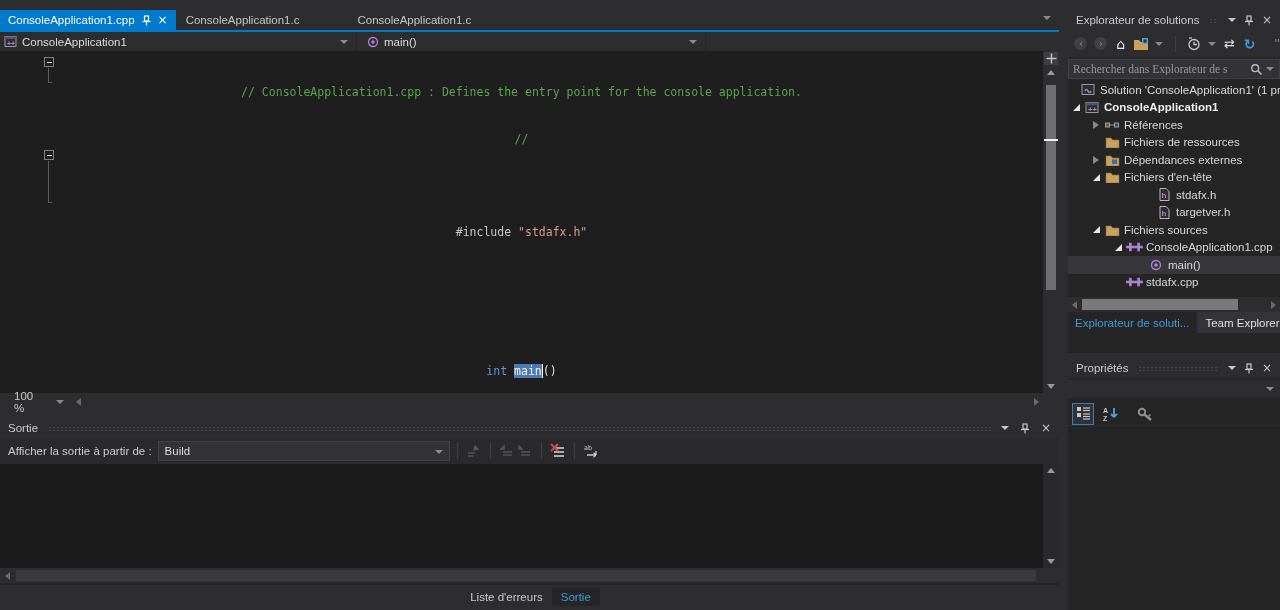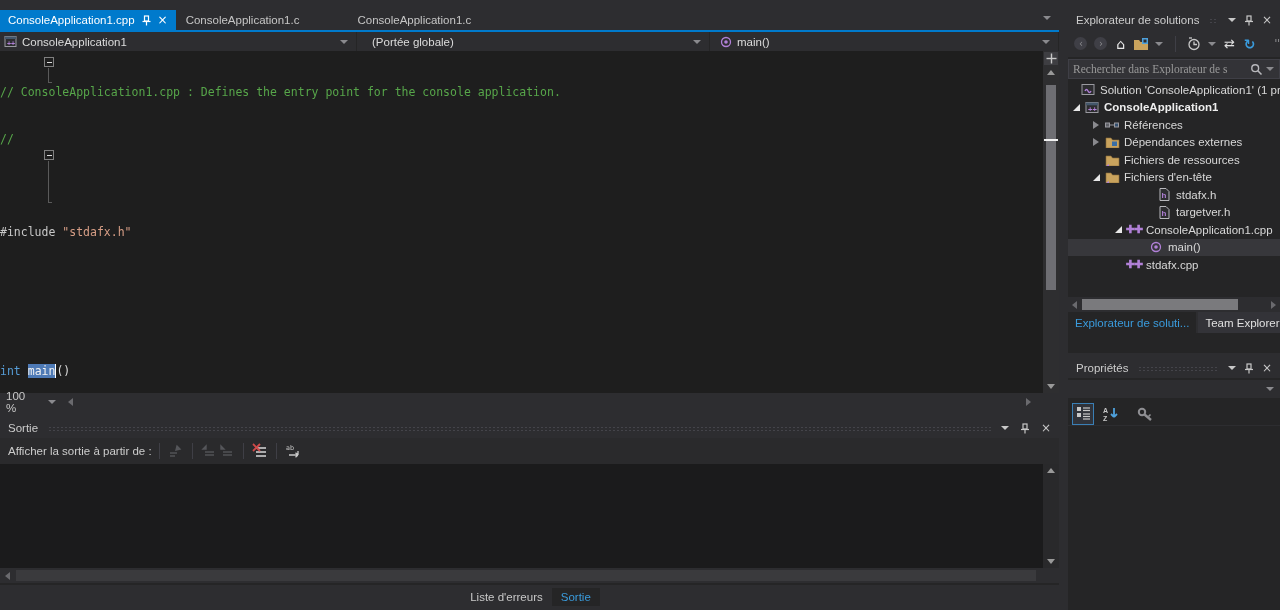--- a/index.html
+++ b/index.html
@@ -24,21 +24,21 @@
   .nav-combo { position:relative; display:flex; align-items:center; height:19px; border-right:1px solid #252526; color:#dcdcdc; }
   .nav-combo .chev { position:absolute; right:8px; top:8px; }
   #nav-project { width:357px; padding-left:4px; }
   #nav-scope  { width:353px; padding-left:10px; }
   #nav-member { width:349px; padding-left:10px; }
   .nav-combo .nlbl { margin-left:5px; white-space:nowrap; }
 
   
   #code-area { left:0; top:51px; width:1043px; height:342px; background:#1e1e1e; overflow:hidden; }
   .codelines { position:absolute; left:0; top:3px; width:100%; font-family:"DejaVu Sans Mono", monospace; font-size:11.5px; line-height:15.5px; white-space:pre; color:#dcdcdc; }
-  .cl { height:15.5px; }
+  .cl { height:15.5px;text-align:center; }
   .c-com { color:#57a64a; }
   .c-kw  { color:#569cd6; }
   .c-str { color:#d69d85; }
   .c-pre { color:#c8c8c8; }
   .c-sel { background:#4e7ab6; color:#f2f2f2; border-right:1px solid #ffffff; }
   .fold-box { position:absolute; left:44px; width:10px; height:10px; border:1px solid #808080; background:#1e1e1e; }
   .fold-box i { position:absolute; left:2px; top:4px; width:5px; height:1px; background:#dcdcdc; }
   .fold-guide { position:absolute; left:48px; width:4px; border-left:1px solid #5a5a5a; border-bottom:1px solid #5a5a5a; }
 
   
@@ -51,21 +51,21 @@
   .tri-dn { width:0; height:0; border-left:4px solid transparent; border-right:4px solid transparent; border-top:4px solid #c8c8c8; }
   .tri-dn.dim { border-top-color:#8a8a8e; }
   .tri-up-s { width:0; height:0; border-left:4px solid transparent; border-right:4px solid transparent; border-bottom:5px solid #999; }
   .tri-dn-s { width:0; height:0; border-left:4px solid transparent; border-right:4px solid transparent; border-top:5px solid #999; }
   .tri-lf-s { width:0; height:0; border-top:4px solid transparent; border-bottom:4px solid transparent; border-right:5px solid #999; }
   .tri-rt-s { width:0; height:0; border-top:4px solid transparent; border-bottom:4px solid transparent; border-left:5px solid #999; }
   .arr-col { width:0; height:0; border-top:4px solid transparent; border-bottom:4px solid transparent; border-left:6px solid #8a8a8e; }
   .arr-exp { width:0; height:0; border-bottom:7px solid #e8e8e8; border-left:7px solid transparent; }
 
   
-  #ed-status { left:0; top:393px; width:1059px; height:17px; background:#2d2d30; display:flex; align-items:center; }
+  #ed-status { left:8px; top:393px; width:1059px; height:17px; background:#2d2d30; display:flex; align-items:center; }
   #zoom-combo { width:62px; height:17px; display:flex; align-items:center; padding:0 6px; color:#c8c8c8; }
   #zoom-combo .tri-dn { margin-left:10px; }
   #ed-hscroll { flex:1; height:17px; position:relative; background:#2d2d30; }
   #ed-hscroll .tri-lf-s { position:absolute; left:6px; top:5px; border-right-color:#6a6a6e; }
   #ed-hscroll .tri-rt-s { position:absolute; right:28px; top:5px; border-left-color:#6a6a6e; }
 
   
   #output { left:0; top:418px; width:1059px; height:192px; background:#252526; }
   .panel-title { position:relative; height:20px; background:#2d2d30; display:flex; align-items:center; padding:0 8px; color:#cccccc;justify-content:space-between; }
   .grip { flex:1; height:7px; margin:0 10px; background-image:radial-gradient(#44444a 1px, transparent 1.1px); background-size:4px 3px; background-position:0 1px; }
@@ -163,24 +163,20 @@
   <div id="navbar" class="abs">
     <div class="nav-combo" id="nav-project">
       <svg width="13" height="13" viewBox="0 0 13 13">
           <rect x="1" y="1.5" width="11" height="10" fill="#2d2d30" stroke="#9a9aa0"></rect>
           <rect x="1" y="1.5" width="11" height="2.5" fill="#44576b"></rect>
           <text x="3" y="10.5" font-size="7" fill="#b180d7" font-weight="bold">++</text>
         </svg>
       <span class="nlbl">ConsoleApplication1</span>
       <span class="chev tri-dn dim"></span>
     </div>
-    <div class="nav-combo" id="nav-scope">
-      <span class="nlbl">(Portée globale)</span>
-      <span class="chev tri-dn dim"></span>
-    </div>
     <div class="nav-combo" id="nav-member">
       <svg width="12" height="12" viewBox="0 0 12 12">
           <circle cx="6" cy="6" r="4.5" fill="none" stroke="#b180d7" stroke-width="1.3"></circle>
           <circle cx="6" cy="6" r="1.8" fill="#b180d7"></circle>
         </svg>
       <span class="nlbl">main()</span>
       <span class="chev tri-dn dim"></span>
     </div>
   </div>
 
@@ -246,20 +242,24 @@
                 <line x1="0" y1="6.5" x2="8" y2="6.5"></line>
                 <line x1="4" y1="6.5" x2="4" y2="10.5"></line>
               </g>
             </svg>
           </span>
         <span class="xmark">×</span>
       </span>
     </div>
     <div id="out-toolbar">
       <span>Afficher la sortie à partir de :</span>
+      <div id="out-combo">
+        <span>Build</span>
+        <span class="tri-dn dim"></span>
+      </div>
       <span class="tb-sep"></span>
       <span class="tb-ico">
         <svg width="15" height="15" viewBox="0 0 15 15">
             <g stroke="#55565a" stroke-width="1.4">
               <line x1="2" y1="9" x2="9" y2="9"></line>
               <line x1="2" y1="12" x2="7" y2="12"></line>
               <path d="M9 2 L12 5 L8 6 Z" fill="#55565a"></path>
             </g>
           </svg>
       </span>
@@ -420,80 +420,93 @@
           <svg width="14" height="10" viewBox="0 0 14 10">
               <rect x="0.5" y="3" width="4" height="4" fill="#5f6066" stroke="#9a9aa0"></rect>
               <line x1="5" y1="5" x2="9" y2="5" stroke="#9a9aa0"></line>
               <rect x="9.5" y="3" width="4" height="4" fill="#35506e" stroke="#9a9aa0"></rect>
             </svg>
         </span>
         <span class="tlabel">Références</span>
       </div>
 
       <div class="trow">
+        <span class="sp" style="width:36px"></span>
+        <span class="ticon">
+          <svg width="15" height="12" viewBox="0 0 15 12">
+              <path d="M1 2 h5 l1.5 2 H14 v8 H1 Z" fill="#c9a35d" stroke="#8a6d3b" stroke-width="0.6"></path>
+              <path d="M1 12 l3 -2 v2 Z" fill="#b180d7"></path>
+            </svg>
+        </span>
+        <span class="tlabel">Fichiers de ressources</span>
+      </div>
+
+      <div class="trow">
         <span class="sp" style="width:24px"></span>
         <span class="tarrow">
             <span class="arr-col"></span>
           </span>
         <span class="ticon">
           <svg width="15" height="12" viewBox="0 0 15 12">
               <path d="M1 2 h5 l1.5 2 H14 v8 H1 Z" fill="#c9a35d" stroke="#8a6d3b" stroke-width="0.6"></path>
               <rect x="7" y="5.5" width="5" height="4.5" fill="#3a6ea5"></rect>
             </svg>
         </span>
         <span class="tlabel">Dépendances externes</span>
       </div>
 
       <div class="trow">
-        <span class="sp" style="width:36px"></span>
+        <span class="sp" style="width:24px"></span>
+        <span class="tarrow">
+            <span class="arr-exp"></span>
+          </span>
         <span class="ticon">
           <svg width="15" height="12" viewBox="0 0 15 12">
               <path d="M1 2 h5 l1.5 2 H14 v8 H1 Z" fill="#c9a35d" stroke="#8a6d3b" stroke-width="0.6"></path>
               <path d="M1 12 l3 -2 v2 Z" fill="#b180d7"></path>
             </svg>
         </span>
-        <span class="tlabel">Fichiers de ressources</span>
+        <span class="tlabel">Fichiers d'en-tête</span>
+      </div>
+
+      <div class="trow">
+        <span class="sp" style="width:88px"></span>
+        <span class="ticon">
+          <svg width="11" height="13" viewBox="0 0 11 13">
+              <path d="M1 0.5 h6 l3 3 V12.5 H1 Z" fill="#2d2d30" stroke="#b8b8bc"></path>
+              <text x="2.5" y="10" font-size="8" fill="#b180d7" font-weight="bold">h</text>
+            </svg>
+        </span>
+        <span class="tlabel">stdafx.h</span>
+      </div>
+
+      <div class="trow">
+        <span class="sp" style="width:88px"></span>
+        <span class="ticon">
+          <svg width="11" height="13" viewBox="0 0 11 13">
+              <path d="M1 0.5 h6 l3 3 V12.5 H1 Z" fill="#2d2d30" stroke="#b8b8bc"></path>
+              <text x="2.5" y="10" font-size="8" fill="#b180d7" font-weight="bold">h</text>
+            </svg>
+        </span>
+        <span class="tlabel">targetver.h</span>
       </div>
 
       <div class="trow">
         <span class="sp" style="width:24px"></span>
         <span class="tarrow">
             <span class="arr-exp"></span>
           </span>
         <span class="ticon">
           <svg width="15" height="12" viewBox="0 0 15 12">
               <path d="M1 2 h5 l1.5 2 H14 v8 H1 Z" fill="#c9a35d" stroke="#8a6d3b" stroke-width="0.6"></path>
               <path d="M1 12 l3 -2 v2 Z" fill="#b180d7"></path>
             </svg>
         </span>
-        <span class="tlabel">Fichiers d'en-tête</span>
-      </div>
-
-      <div class="trow">
-        <span class="sp" style="width:88px"></span>
-        <span class="ticon">
-          <svg width="11" height="13" viewBox="0 0 11 13">
-              <path d="M1 0.5 h6 l3 3 V12.5 H1 Z" fill="#2d2d30" stroke="#b8b8bc"></path>
-              <text x="2.5" y="10" font-size="8" fill="#b180d7" font-weight="bold">h</text>
-            </svg>
-        </span>
-        <span class="tlabel">stdafx.h</span>
-      </div>
-
-      <div class="trow">
-        <span class="sp" style="width:88px"></span>
-        <span class="ticon">
-          <svg width="11" height="13" viewBox="0 0 11 13">
-              <path d="M1 0.5 h6 l3 3 V12.5 H1 Z" fill="#2d2d30" stroke="#b8b8bc"></path>
-              <text x="2.5" y="10" font-size="8" fill="#b180d7" font-weight="bold">h</text>
-            </svg>
-        </span>
-        <span class="tlabel">targetver.h</span>
-      </div>
-
+        <span class="tlabel">Fichiers sources</span>
+      </div>
 
       <div class="trow">
         <span class="sp" style="width:46px"></span>
         <span class="tarrow">
             <span class="arr-exp"></span>
           </span>
         <span class="ticon ppico">✚✚</span>
         <span class="tlabel">ConsoleApplication1.cpp</span>
       </div>
 

